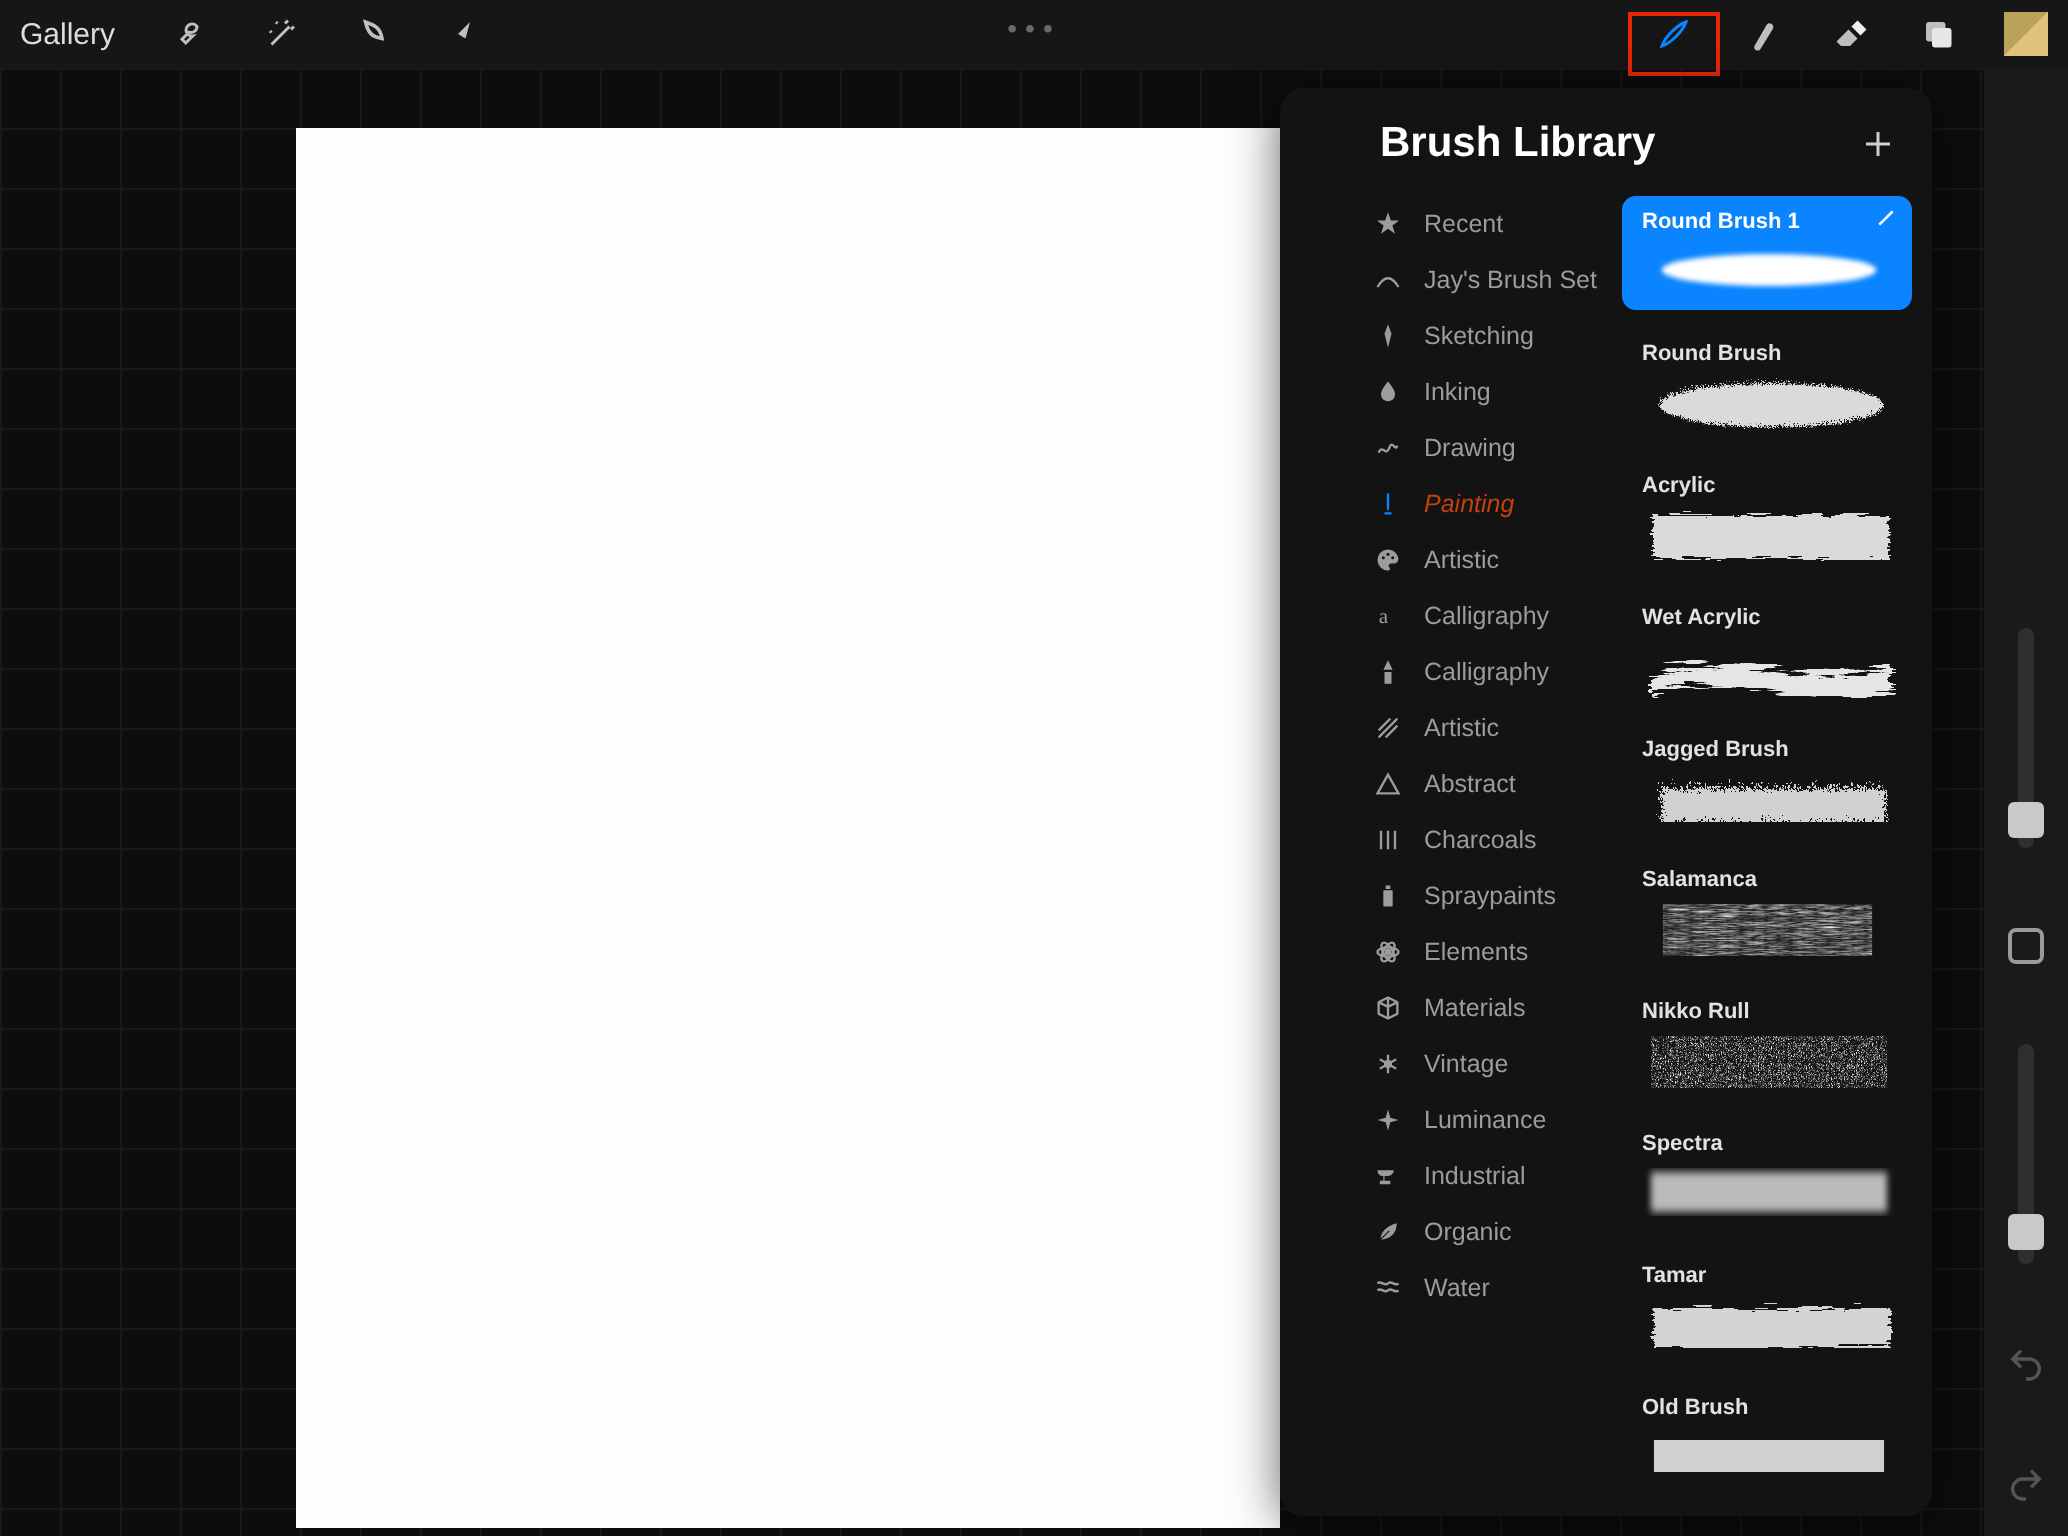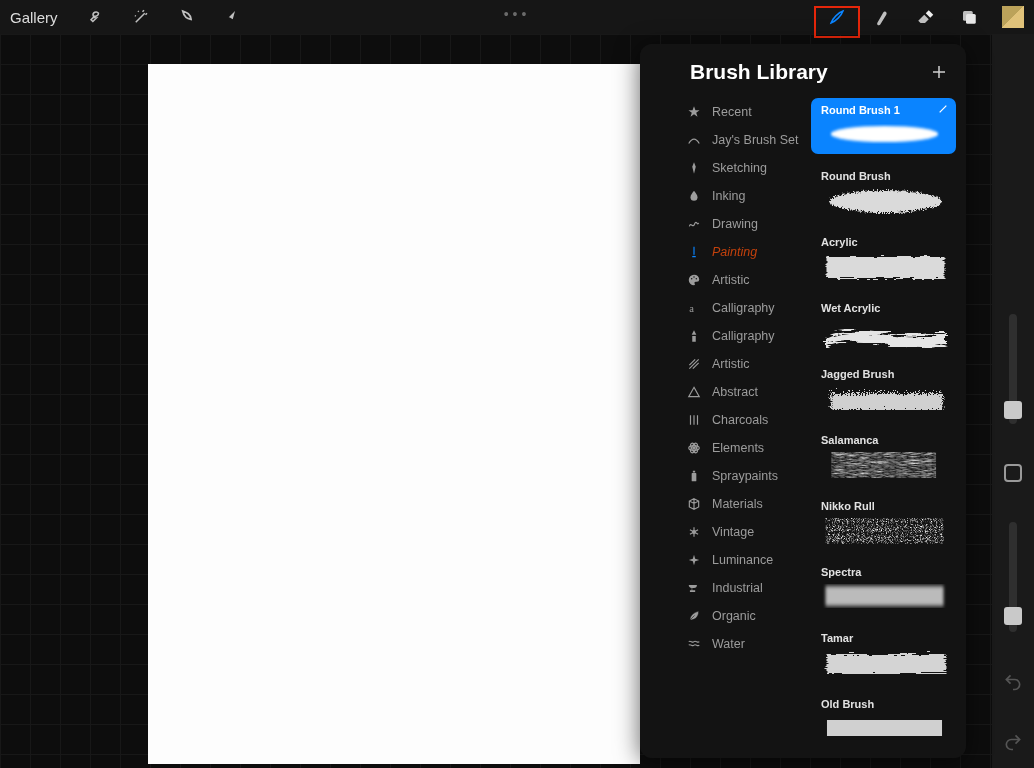--- a/index.html
+++ b/index.html
@@ -394,40 +394,40 @@
         <div class="cat-item">
           <span class="ci">
             <svg width="14" height="14" viewBox="0 0 24 24" fill="none" stroke="currentColor" stroke-width="2">
               <path d="M6 4v16M12 4v16M18 4v16"></path>
             </svg>
           </span>
                    <span>Charcoals</span>
         </div>
         <div class="cat-item">
           <span class="ci">
+            <svg width="14" height="14" viewBox="0 0 24 24" fill="currentColor">
+              <rect x="8" y="7" width="8" height="14" rx="1"></rect>
+              <rect x="10" y="3" width="4" height="3"></rect>
+            </svg>
+          </span>
+                   <span>Spraypaints</span>
+        </div>
+        <div class="cat-item">
+          <span class="ci">
             <svg width="14" height="14" viewBox="0 0 24 24" fill="none" stroke="currentColor" stroke-width="2">
               <circle cx="12" cy="12" r="2" fill="currentColor"></circle>
               <ellipse cx="12" cy="12" rx="9" ry="4"></ellipse>
               <ellipse cx="12" cy="12" rx="9" ry="4" transform="rotate(60 12 12)"></ellipse>
               <ellipse cx="12" cy="12" rx="9" ry="4" transform="rotate(-60 12 12)"></ellipse>
             </svg>
           </span>
                    <span>Elements</span>
         </div>
         <div class="cat-item">
           <span class="ci">
-            <svg width="14" height="14" viewBox="0 0 24 24" fill="currentColor">
-              <rect x="8" y="7" width="8" height="14" rx="1"></rect>
-              <rect x="10" y="3" width="4" height="3"></rect>
-            </svg>
-          </span>
-                   <span>Spraypaints</span>
-        </div>
-        <div class="cat-item">
-          <span class="ci">
             <svg width="14" height="14" viewBox="0 0 24 24" fill="none" stroke="currentColor" stroke-width="2">
               <path d="M12 3l8 4v10l-8 4-8-4V7zM12 3v18M4 7l8 4 8-4"></path>
             </svg>
           </span>
                    <span>Materials</span>
         </div>
         <div class="cat-item">
           <span class="ci">
             <svg width="14" height="14" viewBox="0 0 24 24" fill="none" stroke="currentColor" stroke-width="2">
               <path d="M12 4v16M5 8l14 8M5 16l14-8"></path>

